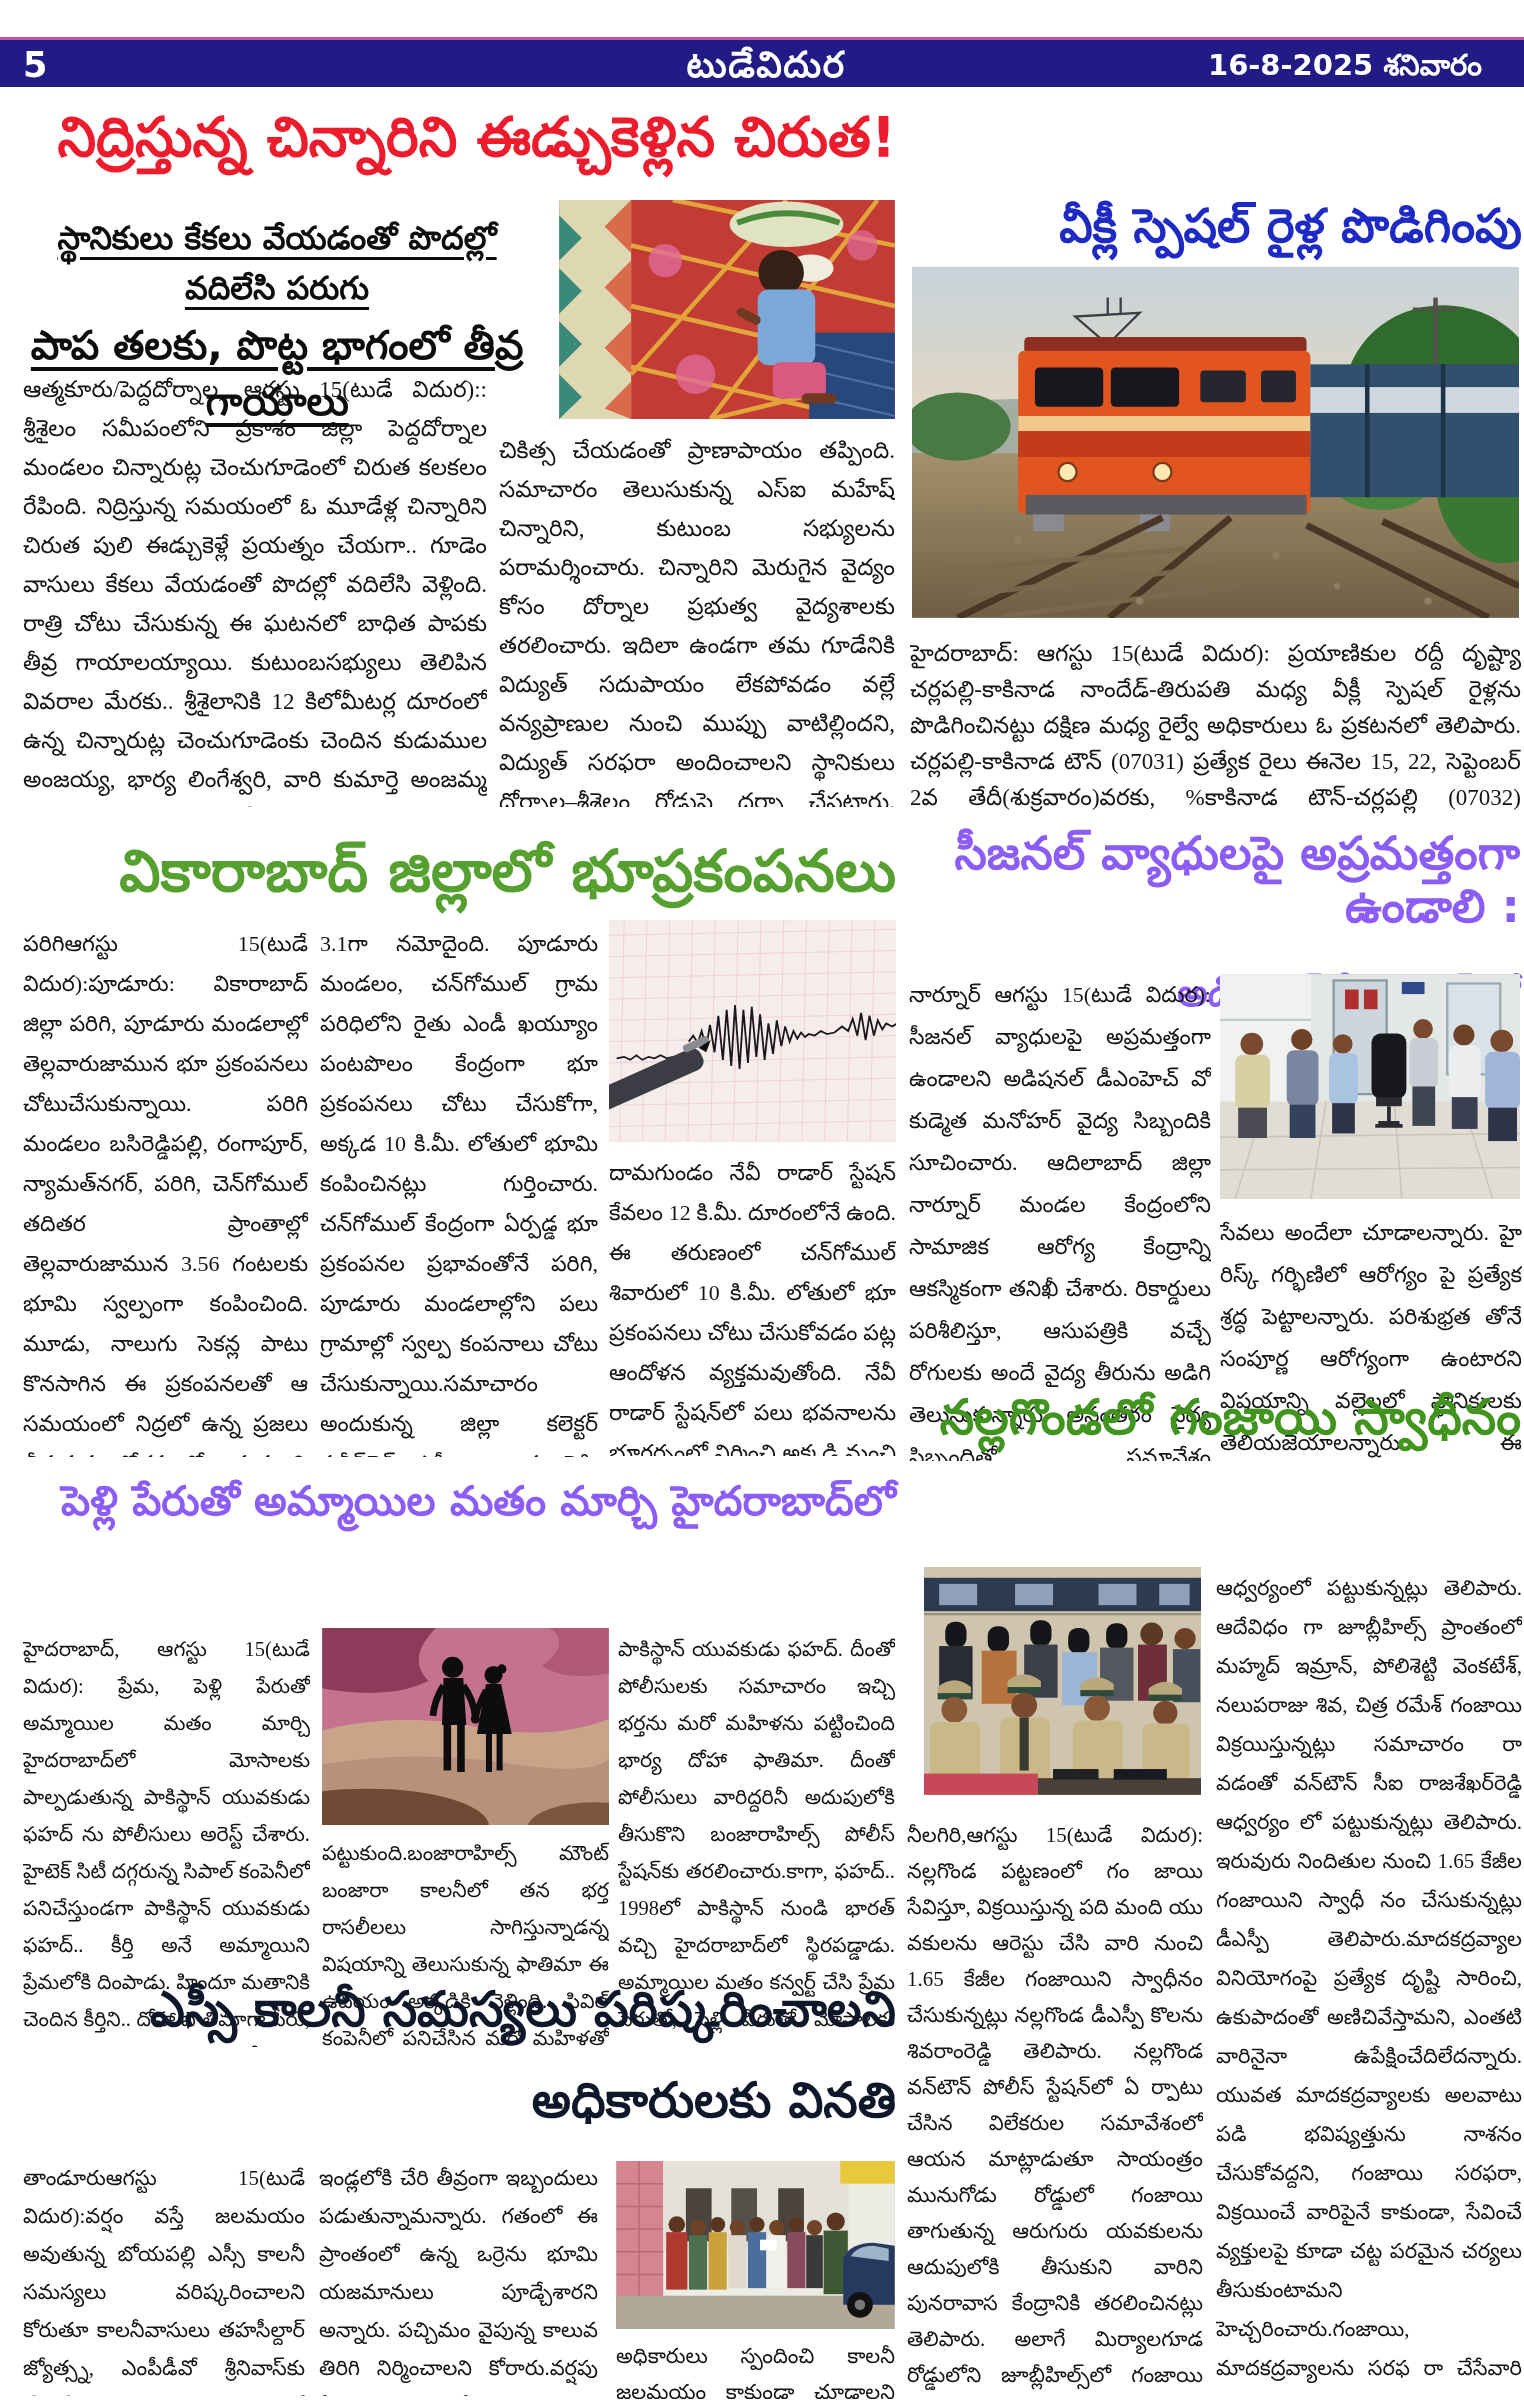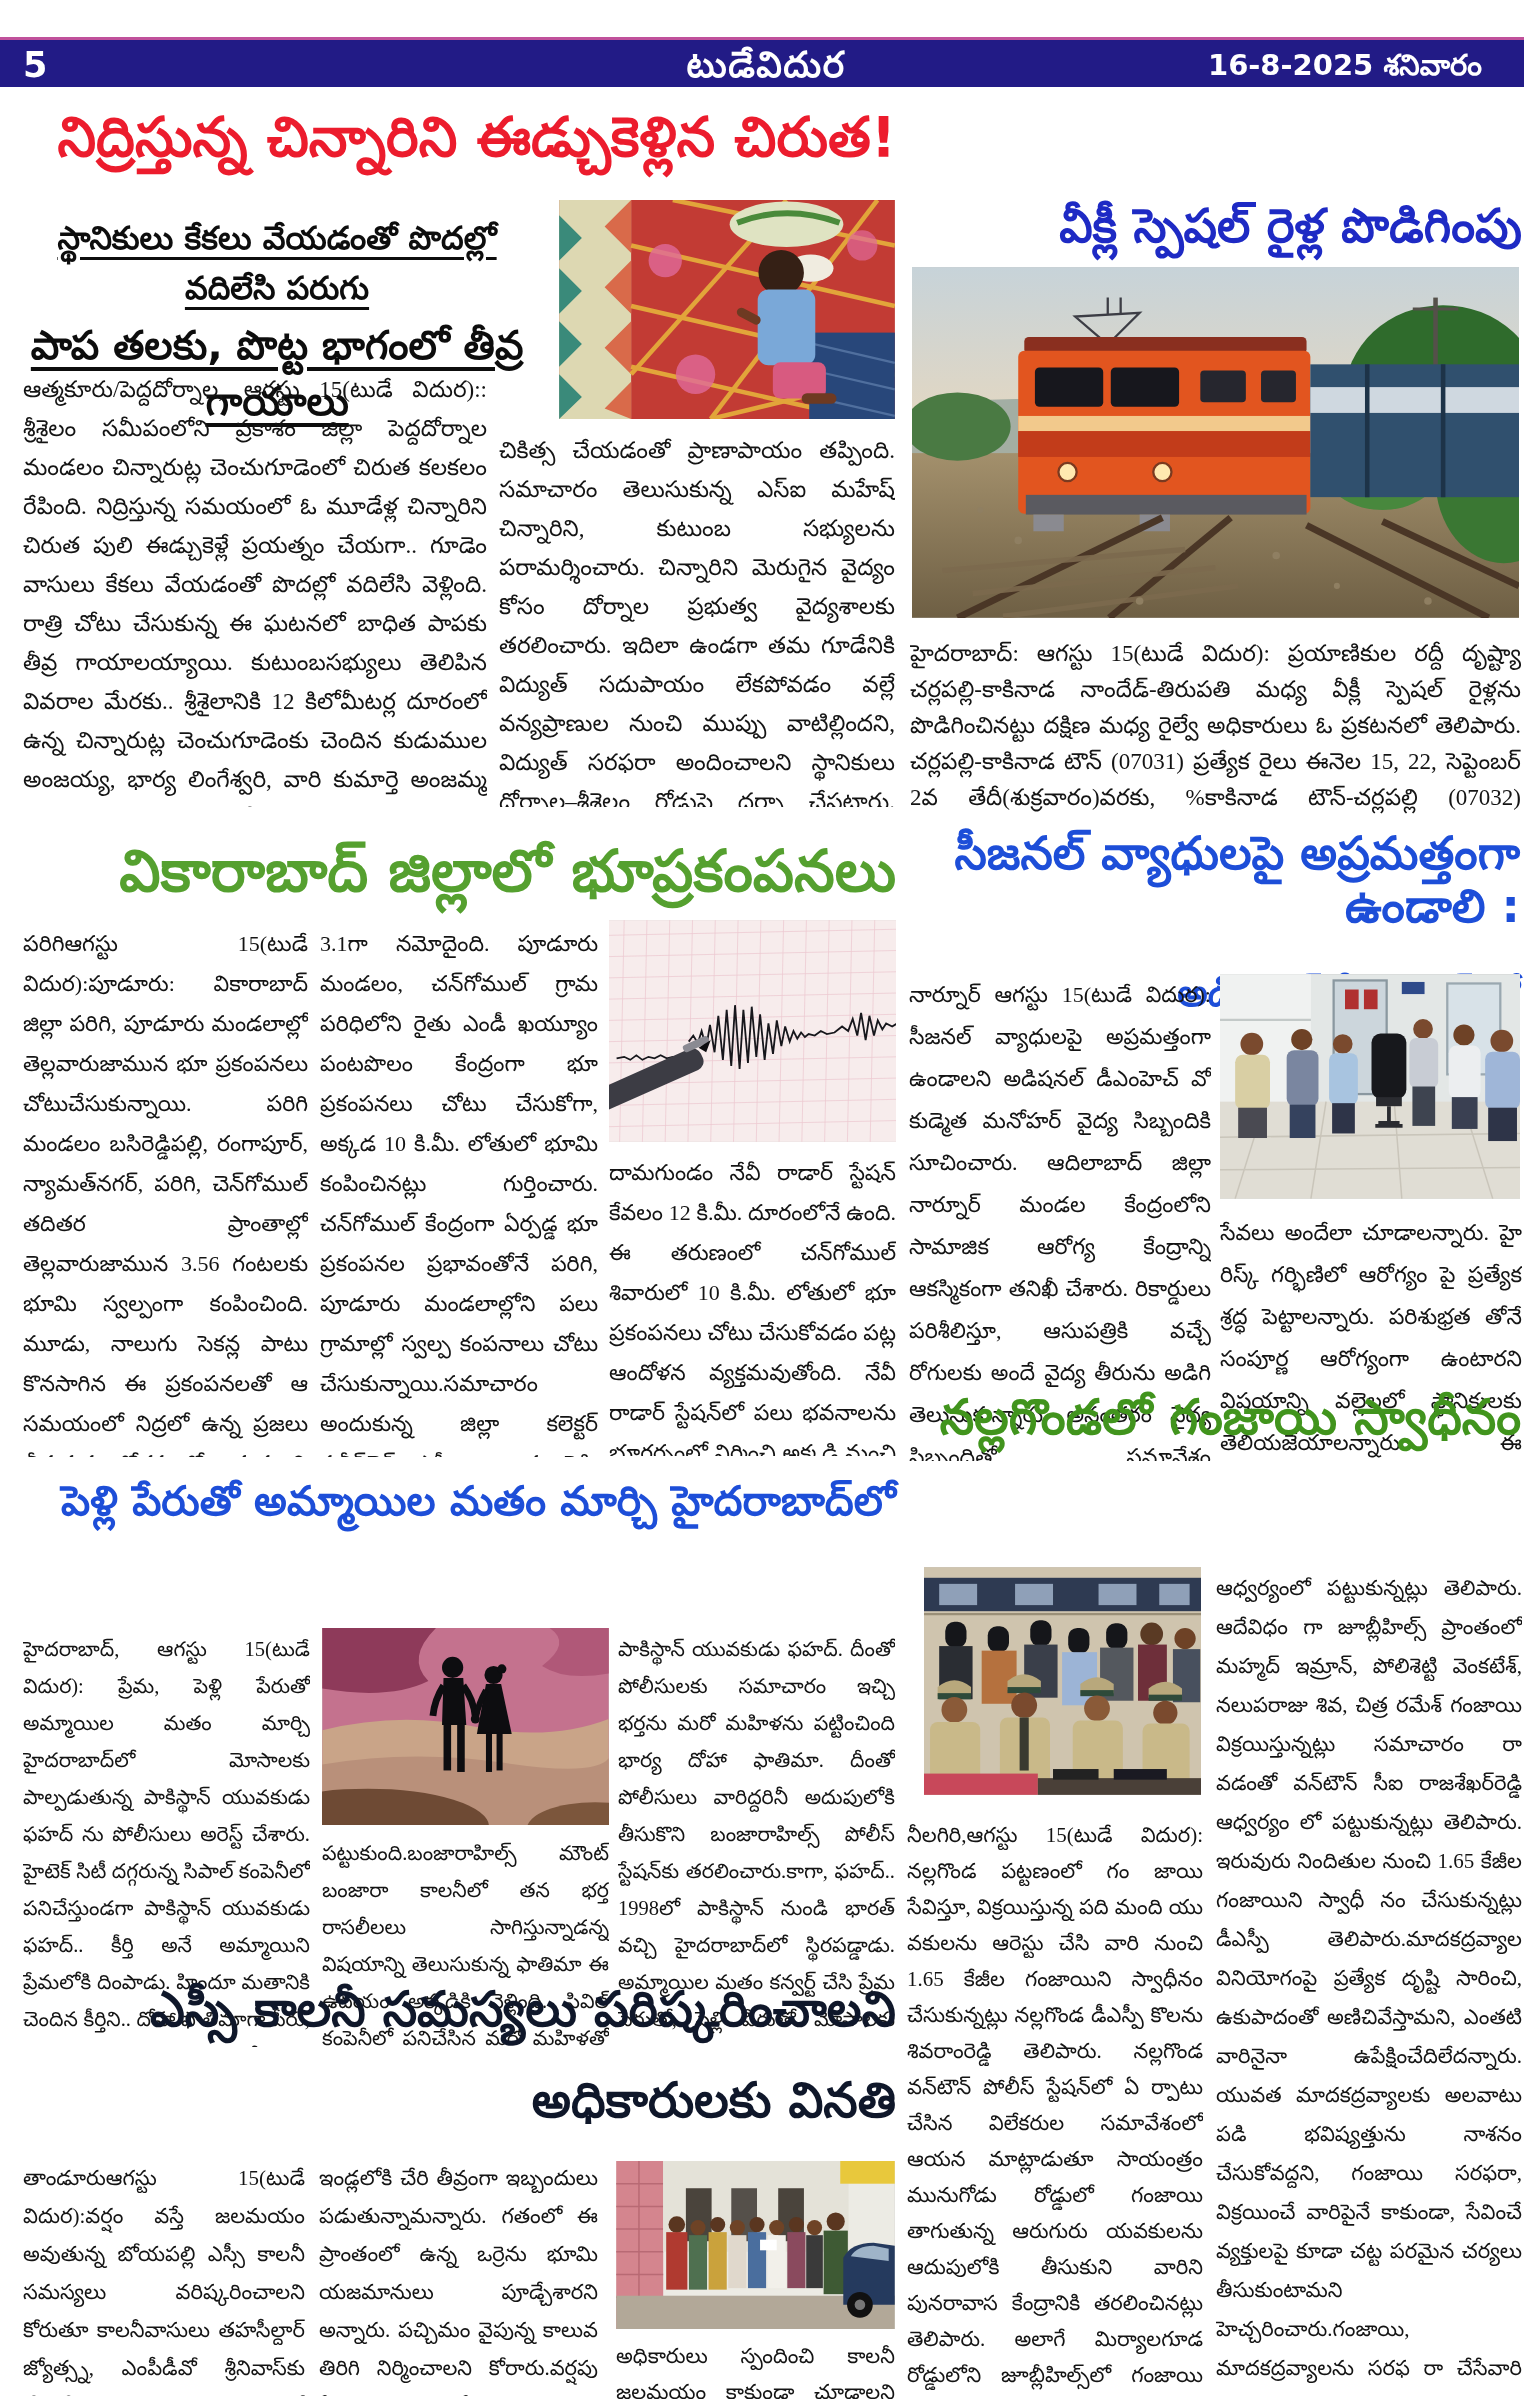--- a/index.html
+++ b/index.html
@@ -10,21 +10,21 @@
   .mast .pgnum{position:absolute;left:23px;top:4.6px;font-size:35px;font-weight:bold;color:#fff;font-family:"DejaVu Sans",sans-serif;}
   .mast .title{position:absolute;left:8px;right:0;top:3.8px;text-align:center;font-size:36px;font-weight:bold;color:#fff;letter-spacing:1.5px;font-family:"DejaVu Sans",sans-serif;}
   .mast .date{position:absolute;right:42px;top:7.6px;font-size:29px;font-weight:bold;color:#fff;font-family:"DejaVu Sans",sans-serif;text-align:center;}
   
   .hl{position:absolute;text-align:right;font-weight:800;font-family:"DejaVu Sans","Liberation Sans",sans-serif;line-height:1.15;}
   .sub{position:absolute;text-align:center;font-weight:700;text-decoration:underline;text-underline-offset:7.6px;color:#0d0d0d;font-family:"DejaVu Sans",sans-serif;}
   .col{position:absolute;text-align:justify;overflow:hidden;color:#141414;}
   .photo{position:absolute;overflow:hidden;background:#ccc;}
   .photo svg{display:block;}
   .red{color:#ec1c2d;} .blue{color:#1e2ac4;} .green1{color:#55a02f;} .green2{color:#41941d;}
-  .magenta{color:#1d4ed8;} .black{color:#0f172a;}
+  .magenta{color:#8b5cf6;} .black{color:#0f172a;}
 </style>
 </head>
 <body>
 
 <div class="page">
 
   <header class="mast">
     <span class="pgnum">5</span>
     <span class="title">టుడేవిదుర</span>
     <span class="date">16-8-2025 శనివారం</span>

